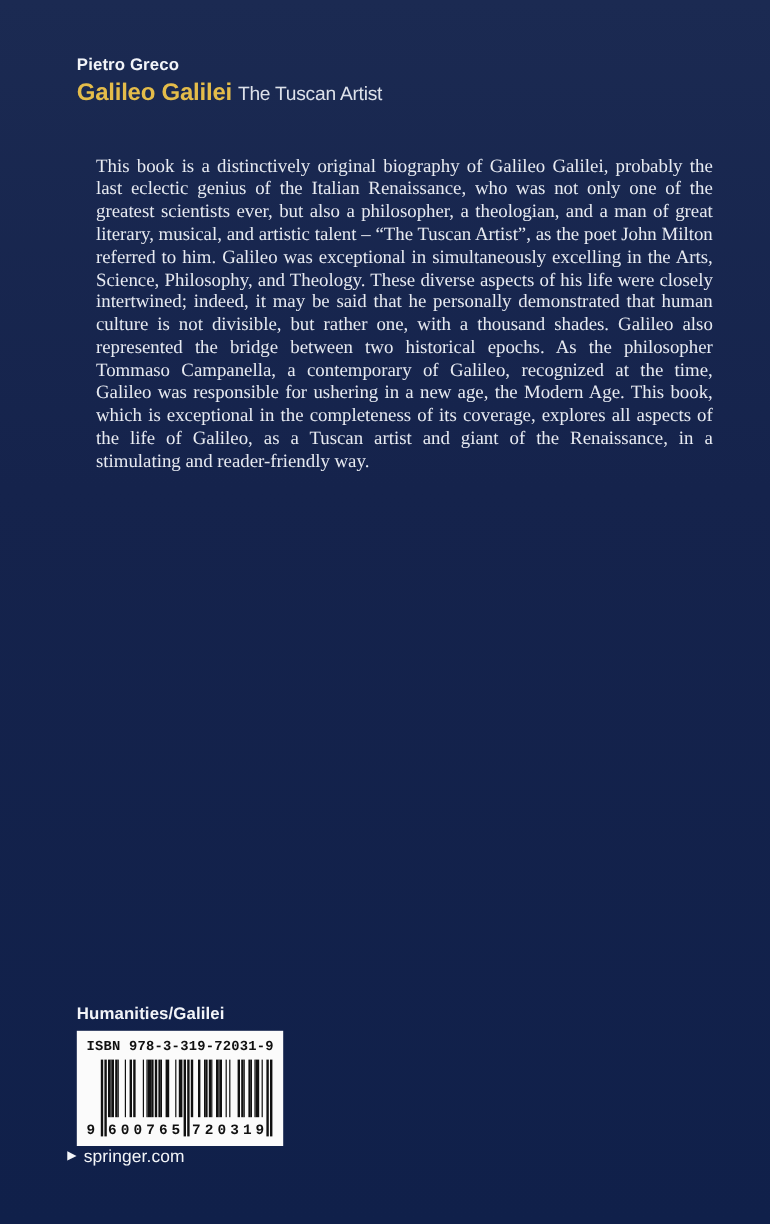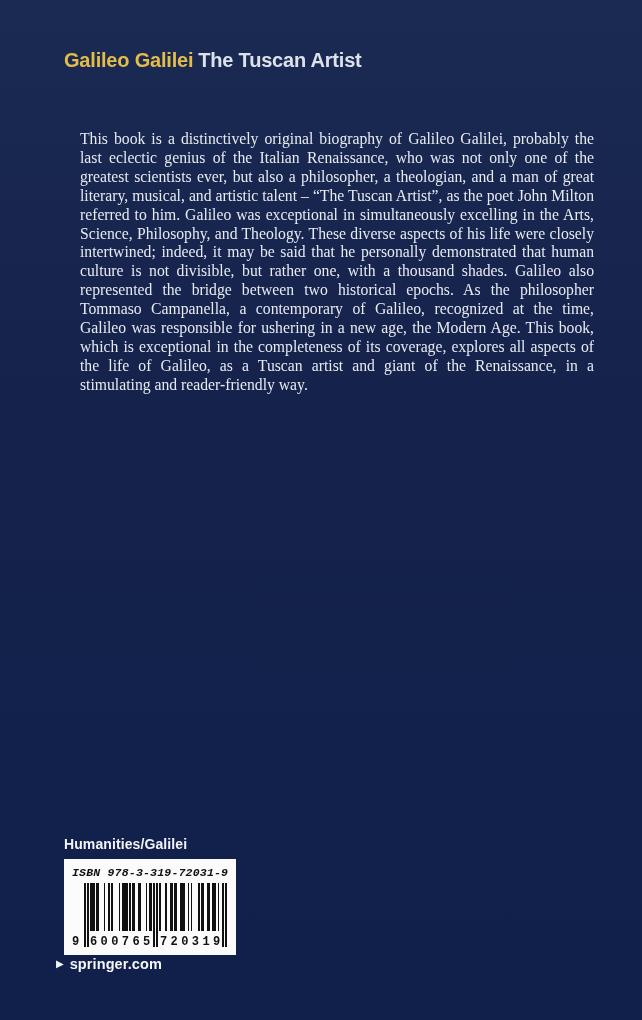--- a/index.html
+++ b/index.html
@@ -34,22 +34,22 @@
     white-space: nowrap;
     line-height: 24px;
   }
   .title {
     font-size: 20px;
     font-weight: 700;
     letter-spacing: -0.2px;
     margin-top: 16px;
   }
   .subtitle {
-    font-size: 20px;
-    font-weight: 700;
+    font-size: 16px;
+    font-weight: 400;
     color: #dde1ea;
     letter-spacing: -0.2px;
     margin-left: 5px;
     margin-top: 24px;
   }
   .blurb {
     position: absolute;
     left: 64px;
     top: 114px;
     width: 514px;
@@ -82,21 +82,20 @@
   .isbn-line {
     font-family: "Liberation Mono", "DejaVu Sans Mono", monospace;
     font-size: 11.5px;
     font-weight: 700;
     color: #111;
     text-align: left;
     white-space: nowrap;
     letter-spacing: 0.2px;
     height: 15px;
     line-height: 15px;
-    font-style: italic;
   }
   .bars-row {
     position: relative;
     margin-top: 3px;
     height: 64px;
   }
   .bars {
     position: absolute;
     left: 12px;
     right: 2px;
@@ -132,31 +131,32 @@
     color: #f4f6f9;
   }
   .tri {
     font-size: 10px;
     line-height: 10px;
     margin-right: 6px;
     color: #f4f6f9;
   }
   .pub-url {
     font-size: 14.5px;
-    font-weight: 700;
+    font-weight: 400;
     letter-spacing: 0.1px;
     text-align: center;
   }
 </style>
 </head>
 <body>
 
 <div class="cover">
 
   <div class="header">
+    <div class="author">Pietro Greco</div>
     <div class="title-line">
       <span class="title" style="color: rgb(228, 188, 74);">Galileo Galilei</span><span class="subtitle">The Tuscan Artist</span>
     </div>
   </div>
 
   <p class="blurb">This book is a distinctively original biography of Galileo Galilei, probably the last eclectic genius of the Italian Renaissance, who was not only one of the greatest scientists ever, but also a philosopher, a theologian, and a man of great literary, musical, and artistic talent – “The Tuscan Artist”, as the poet John Milton referred to him. Galileo was exceptional in simultaneously excelling in the Arts, Science, Philosophy, and Theology. These diverse aspects of his life were closely intertwined; indeed, it may be said that he personally demonstrated that human culture is not divisible, but rather one, with a thousand shades. Galileo also represented the bridge between two historical epochs. As the philosopher Tommaso Campanella, a contemporary of Galileo, recognized at the time, Galileo was responsible for ushering in a new age, the Modern Age. This book, which is exceptional in the completeness of its coverage, explores all aspects of the life of Galileo, as a Tuscan artist and giant of the Renaissance, in a stimulating and reader-friendly way.</p>
 
   <div class="category">Humanities/Galilei</div>
 
   <div class="barcode-box">

